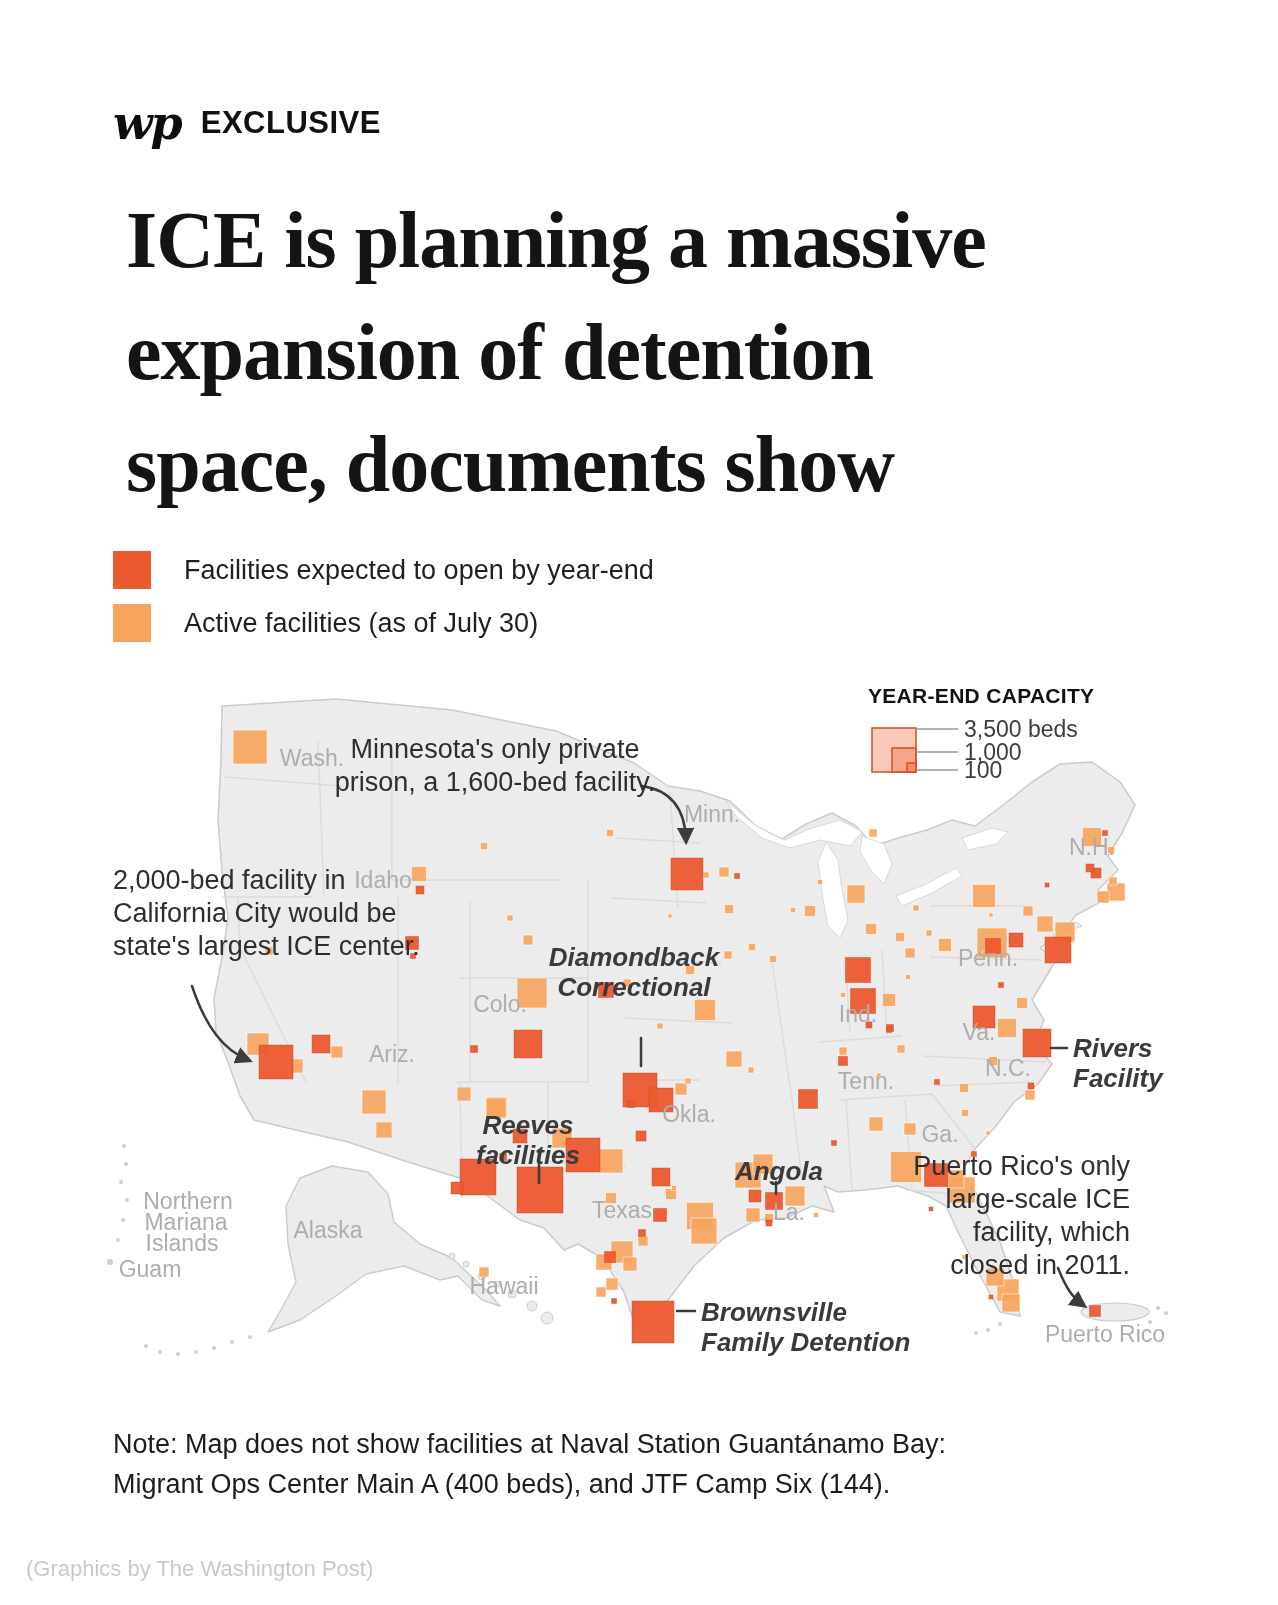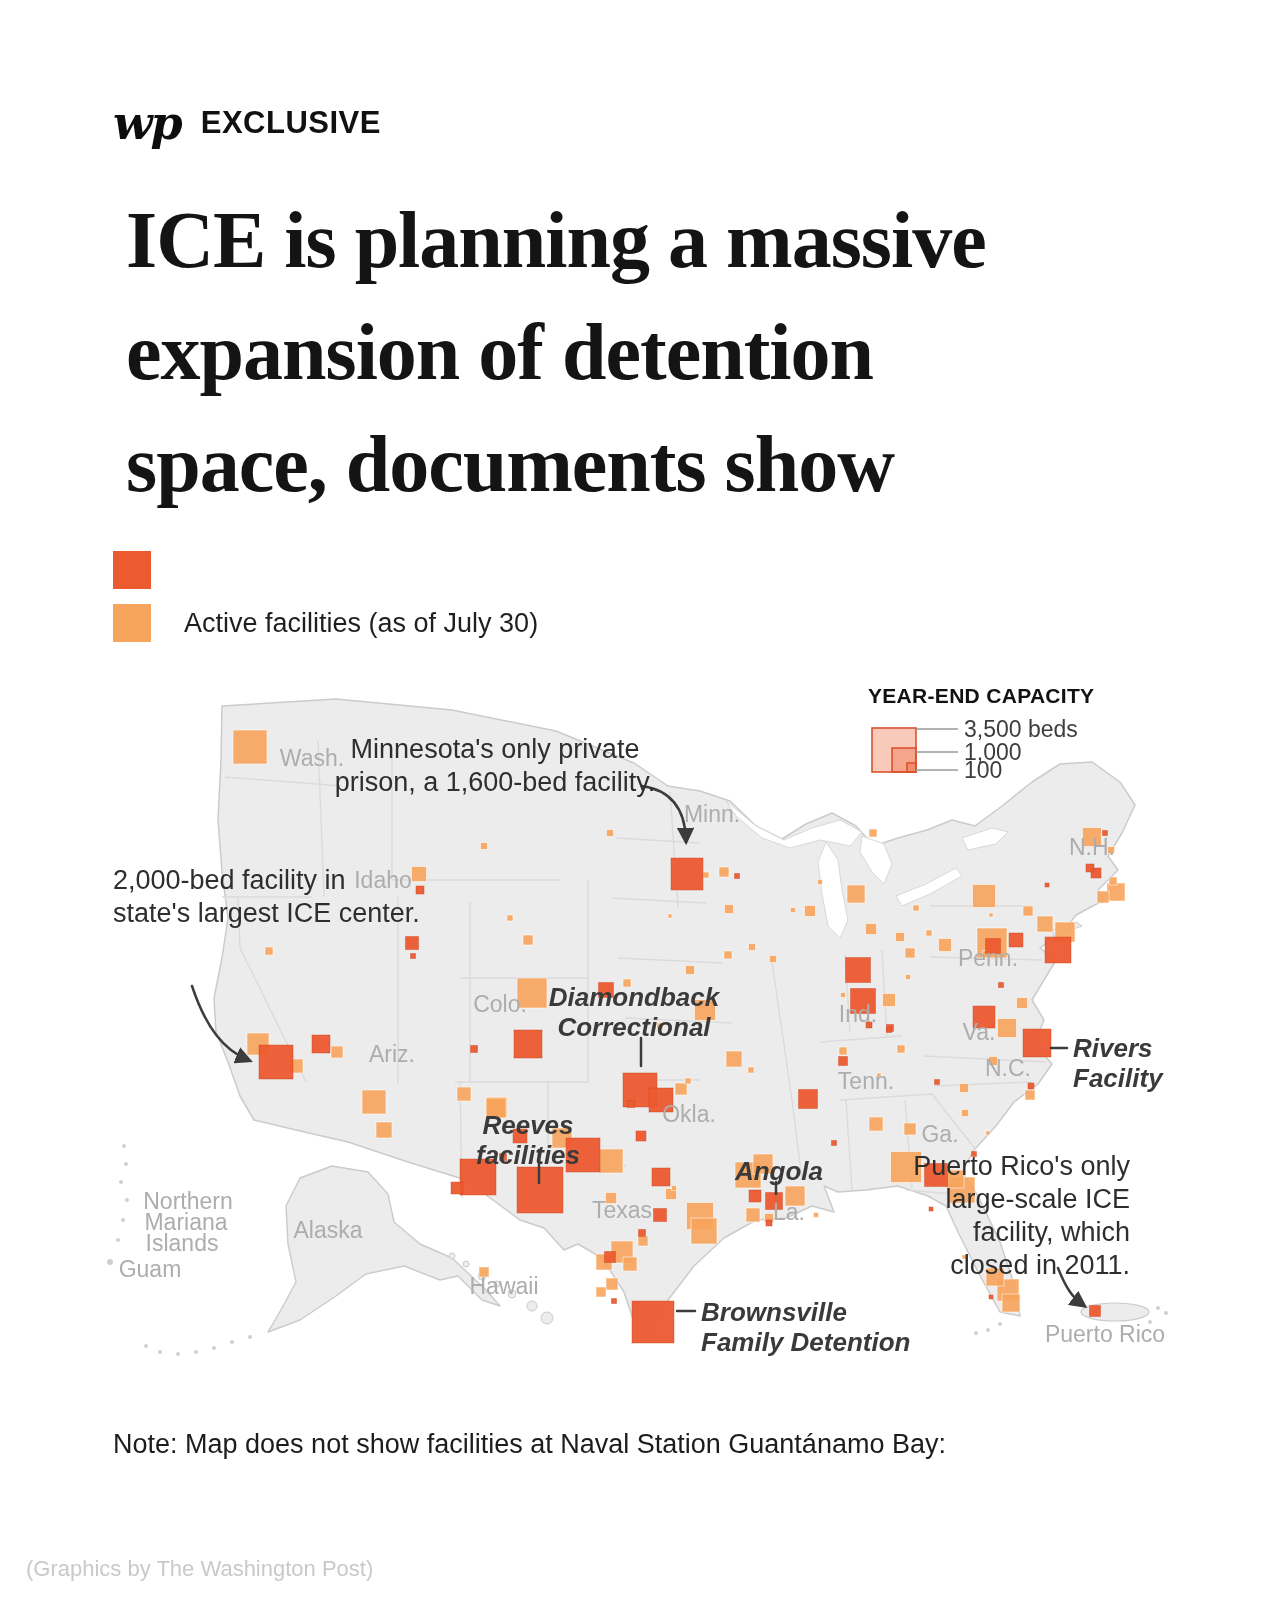--- a/index.html
+++ b/index.html
@@ -40,20 +40,21 @@
 
   <h1 class="headline">
     <span>ICE is planning a massive</span>
     <span>expansion of detention</span>
     <span>space, documents show</span>
   </h1>
 
   <div class="legend">
     <div class="legend-row">
       <div class="swatch" style="background:#EC5A2F;"></div>
+      <div class="legend-label">Facilities expected to open by year-end</div>
     </div>
     <div class="legend-row">
       <div class="swatch" style="background:#F7A45C;"></div>
       <div class="legend-label">Active facilities (as of July 30)</div>
     </div>
   </div>
 
   <div class="sizekey-title">YEAR-END CAPACITY</div>
 
   <svg id="map-svg" width="1278" height="700" viewBox="0 676 1278 700">
@@ -322,23 +323,24 @@
       <path d="M 677,1311 L 695,1311" fill="none" stroke="#3c3c3c" stroke-width="2.5" stroke-linecap="round"></path>
     </svg>
 
   <div id="annotations">
       <div class="anno plain center" style="left: 495px; top: 733px;">
         <div>Minnesota's only private</div>
         <div>prison, a 1,600-bed facility.</div>
       </div>
       <div class="anno plain left" style="left: 113px; top: 864px;">
         <div>2,000-bed facility in</div>
+        <div>California City would be</div>
         <div>state's largest ICE center.</div>
       </div>
-      <div class="anno italic center" style="left: 634px; top: 982px;">
+      <div class="anno italic center" style="left: 634px; top: 942px;">
         <div>Diamondback</div>
         <div>Correctional</div>
       </div>
       <div class="anno italic center" style="left: 528px; top: 1110px;">
         <div>Reeves</div>
         <div>facilities</div>
       </div>
       <div class="anno italic center" style="left: 779px; top: 1156px;">
         <div>Angola</div>
       </div>
@@ -353,17 +355,18 @@
         <div>closed in 2011.</div>
       </div>
       <div class="anno italic left" style="left: 701px; top: 1297px;">
         <div>Brownsville</div>
         <div>Family Detention</div>
       </div>
     </div>
 
   <div class="note">
     <div>Note: Map does not show facilities at Naval Station Guantánamo Bay:</div>
+    <div>Migrant Ops Center Main A (400 beds), and JTF Camp Six (144).</div>
   </div>
 
   <div class="credit">(Graphics by The Washington Post)</div>
 
 </div>
 
 </body></html>

